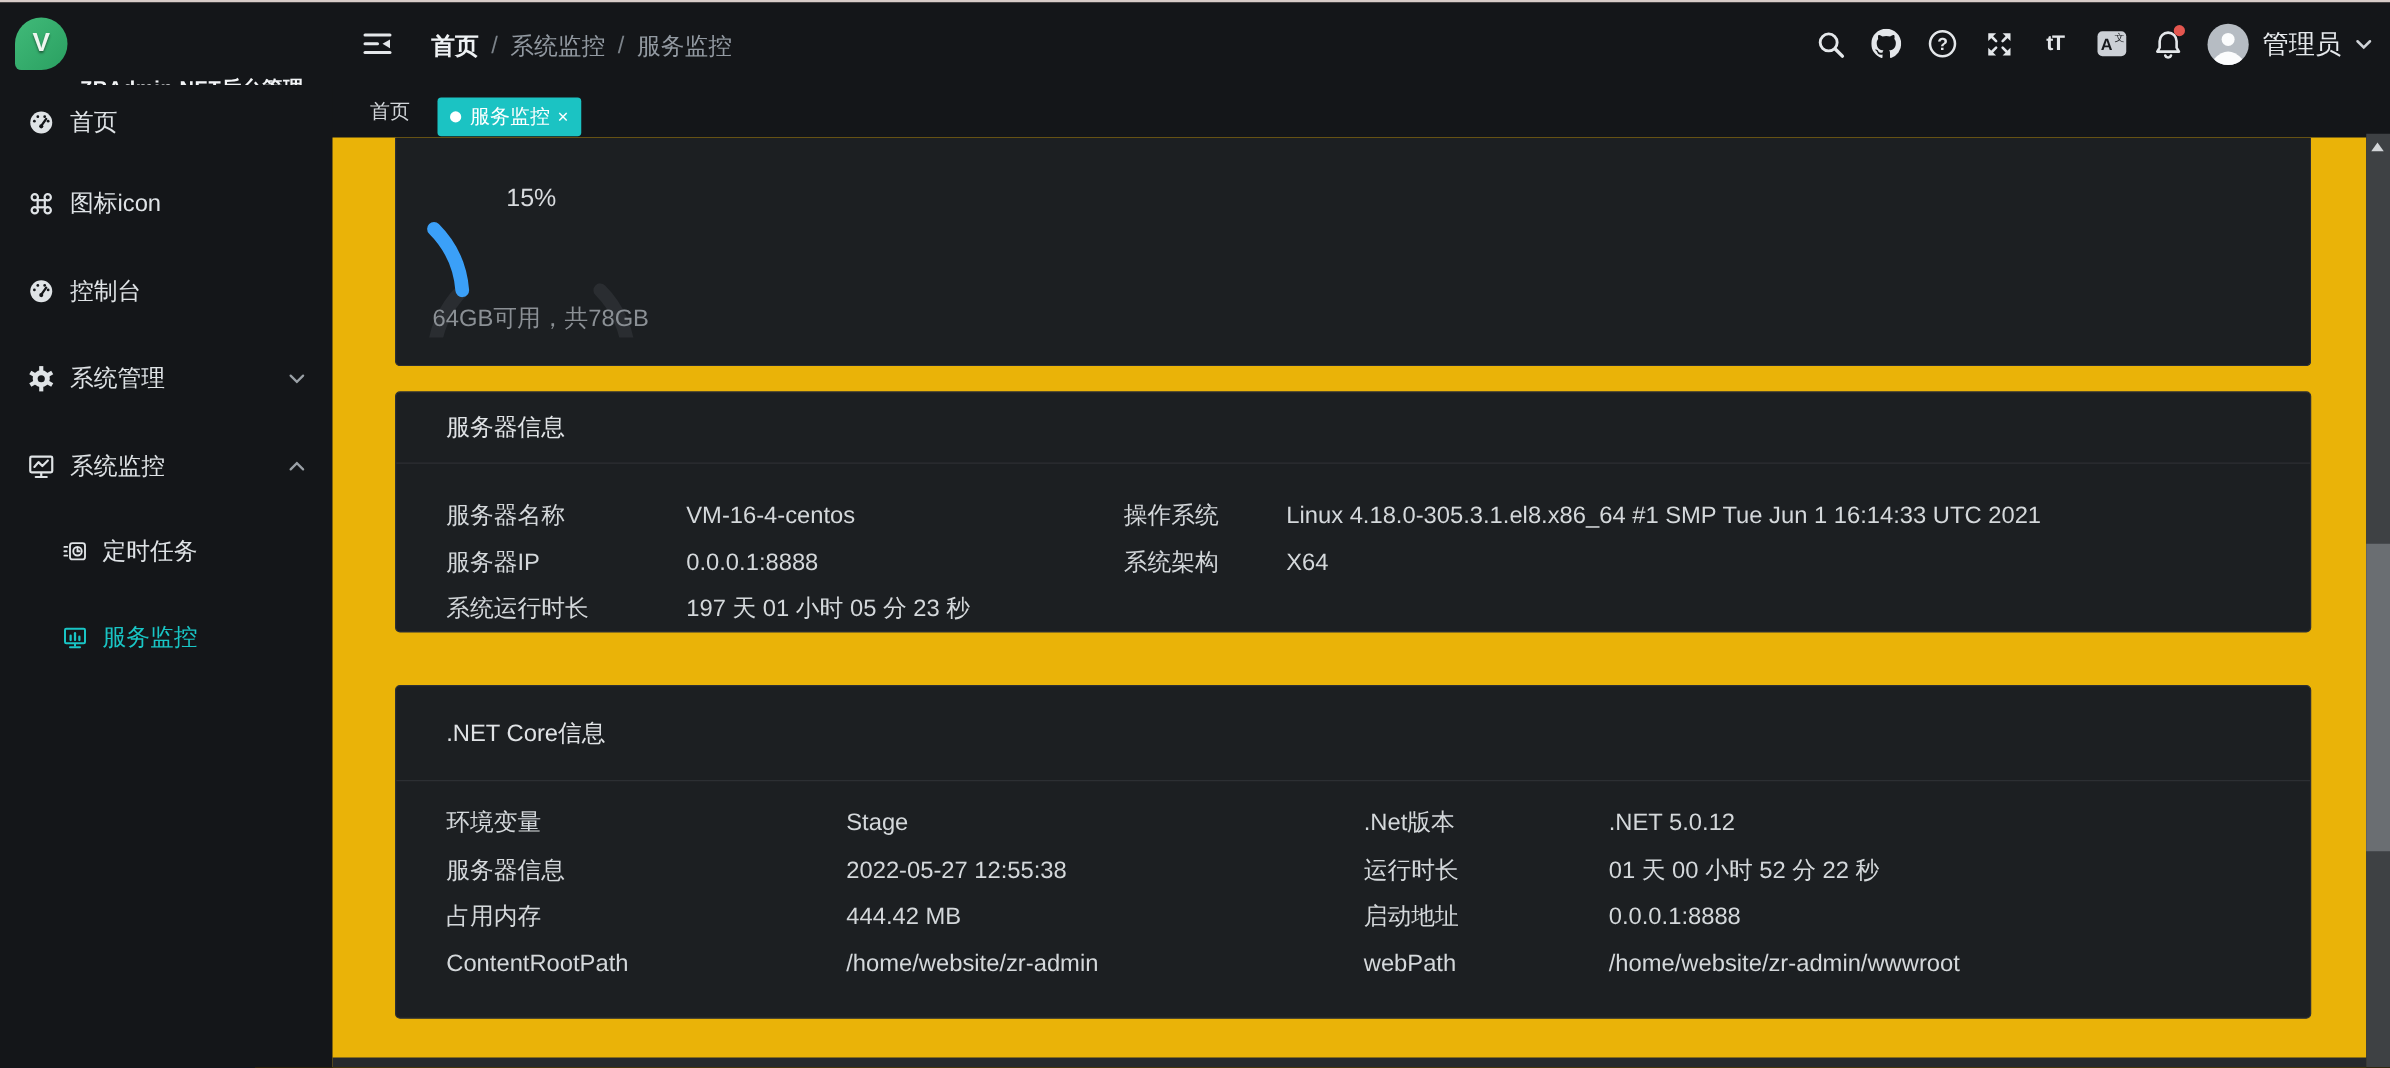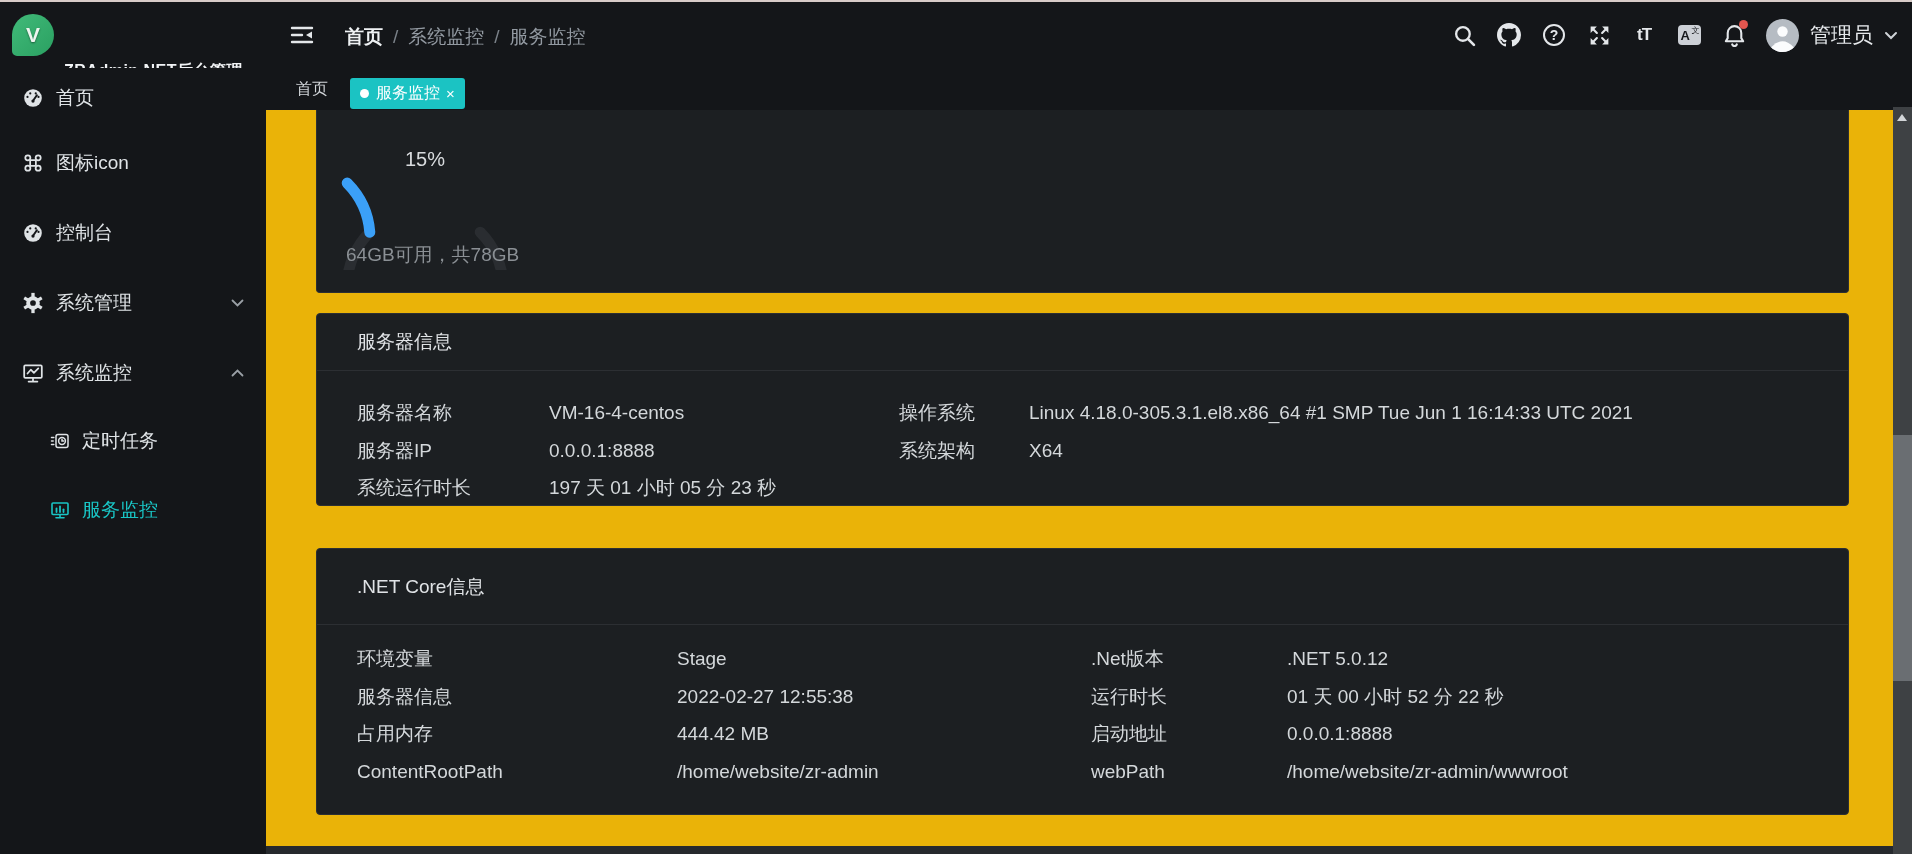--- a/index.html
+++ b/index.html
@@ -315,21 +315,21 @@
       <div class="card-h" style="height:76px">
         <span class="t">.NET Core信息</span>
       </div>
       <div>
         <span class="rowcell" style="left:40px;top:98px">环境变量</span>
         <span class="rowcell" style="left:360px;top:98px">Stage</span>
         <span class="rowcell" style="left:774px;top:98px">.Net版本</span>
         <span class="rowcell" style="left:970px;top:98px">.NET 5.0.12</span>
 
         <span class="rowcell" style="left:40px;top:136px">服务器信息</span>
-        <span class="rowcell" style="left:360px;top:136px">2022-02-27 12:55:38</span>
+        <span class="rowcell" style="left:360px;top:136px">2022-05-27 12:55:38</span>
         <span class="rowcell" style="left:774px;top:136px">运行时长</span>
         <span class="rowcell" style="left:970px;top:136px">01 天 00 小时 52 分 22 秒</span>
 
         <span class="rowcell" style="left:40px;top:173px">占用内存</span>
         <span class="rowcell" style="left:360px;top:173px">444.42 MB</span>
         <span class="rowcell" style="left:774px;top:173px">启动地址</span>
         <span class="rowcell" style="left:970px;top:173px">0.0.0.1:8888</span>
 
         <span class="rowcell" style="left:40px;top:211px">ContentRootPath</span>
         <span class="rowcell" style="left:360px;top:211px">/home/website/zr-admin</span>

